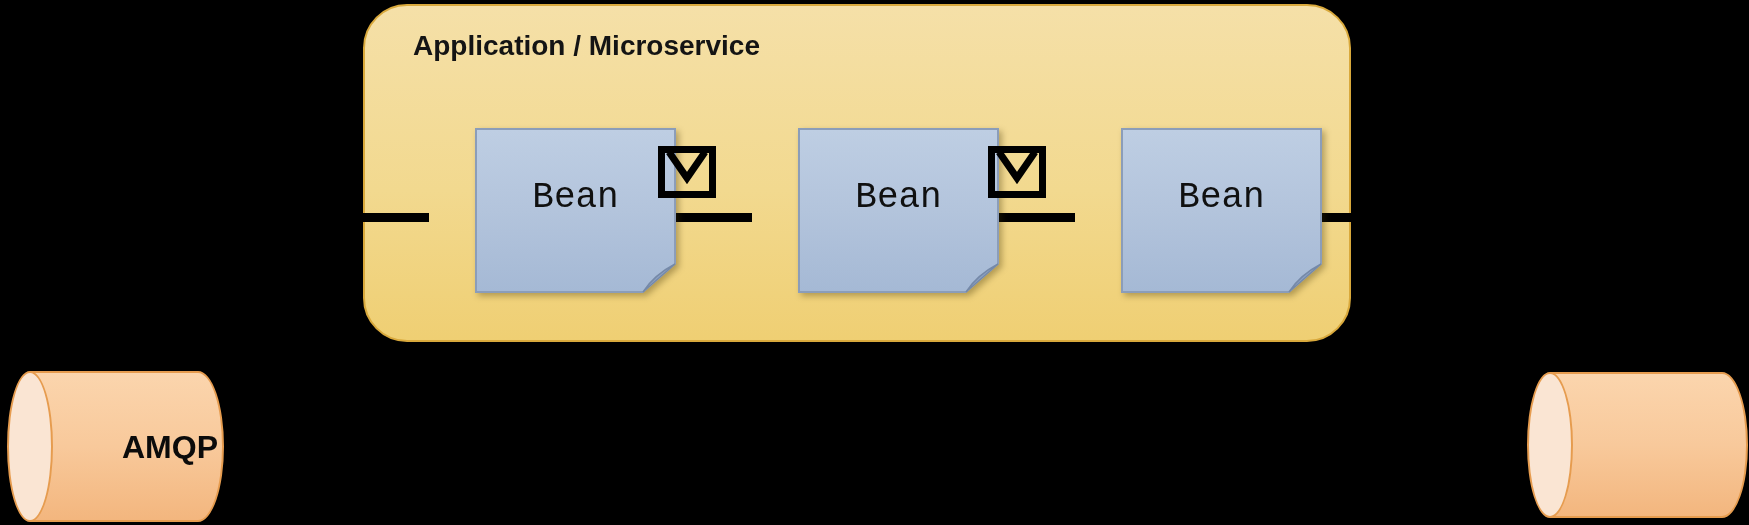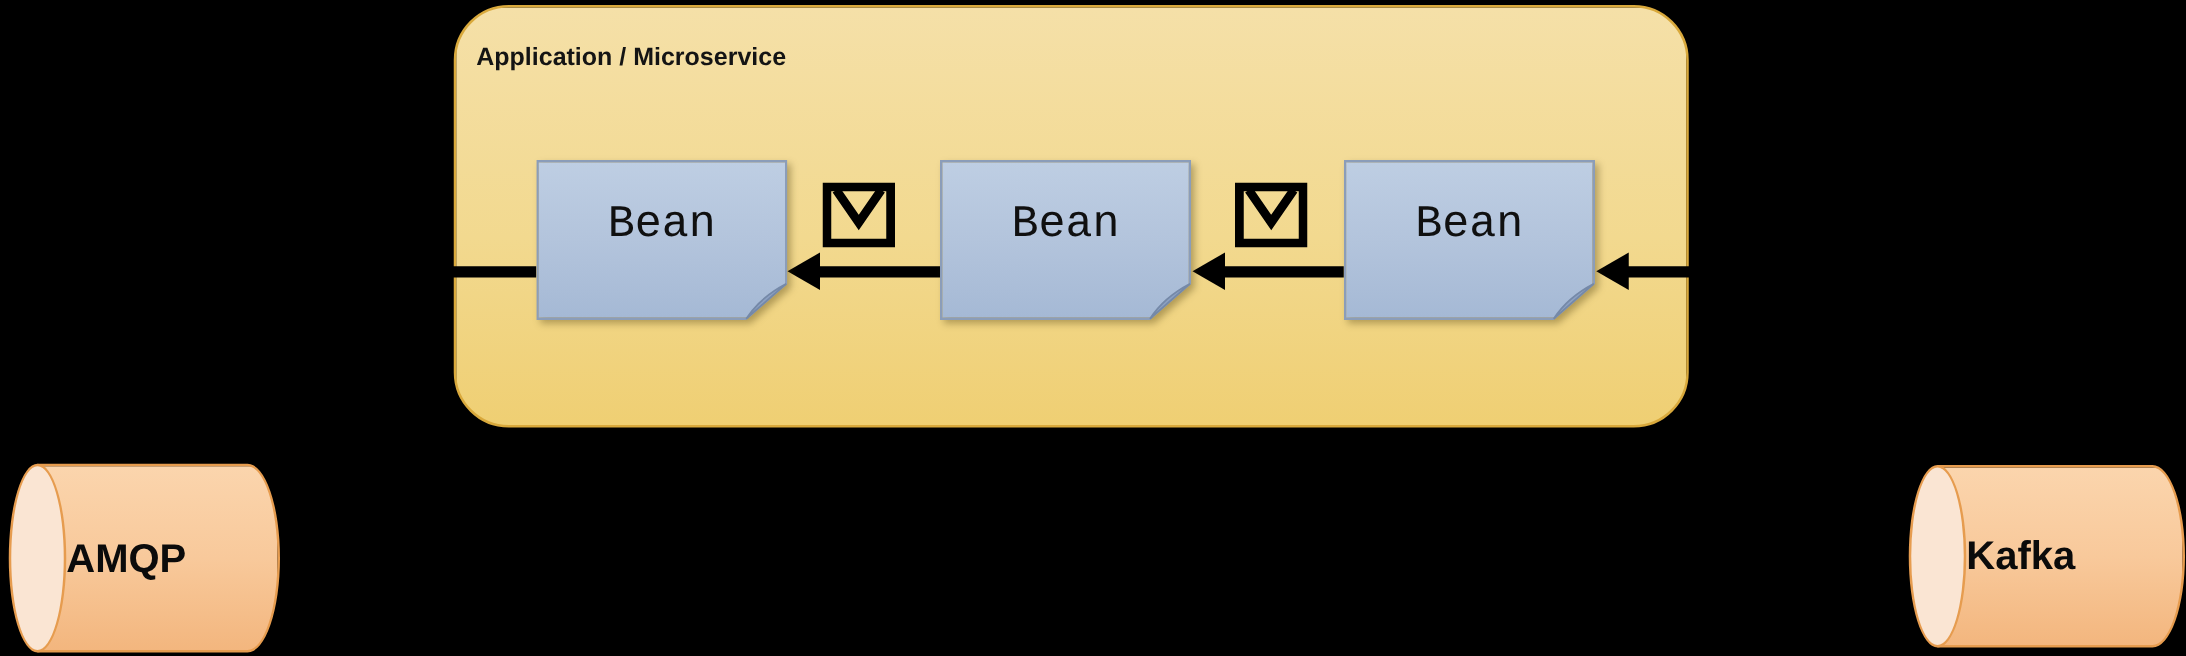--- a/index.html
+++ b/index.html
@@ -7,25 +7,25 @@
     position:relative;width:1749px;height:525px;background:#000;overflow:hidden;
     font-family:"Liberation Sans",sans-serif;
   }
   
   .app-box{
     position:absolute;left:363px;top:4px;width:988px;height:338px;
     box-sizing:border-box;border:2px solid #D9A93C;border-radius:44px;
     background:linear-gradient(180deg,#F5E0A8 0%,#F2D98F 55%,#EFCF73 100%);
   }
   .app-title{
-    position:absolute;left:16px;top:22px;
-    font-size:20px;line-height:36px;font-weight:600;color:#141414;
+    position:absolute;left:48px;top:22px;
+    font-size:28px;line-height:36px;font-weight:600;color:#141414;
   }
   
-  .bean{position:absolute;top:128px;width:201px;height:128px;filter:drop-shadow(3px 3px 3px rgba(60,45,0,.35));}
+  .bean{position:absolute;top:128px;width:201px;height:165px;filter:drop-shadow(3px 3px 3px rgba(60,45,0,.35));margin-left:46px;}
   .bean-1{left:429px;}
   .bean-2{left:752px;}
   .bean-3{left:1075px;}
   .bean-body{
     position:absolute;inset:0;box-sizing:border-box;
     border:2px solid #8B9DB9;
     background:linear-gradient(180deg,#BECEE3 0%,#B3C4DC 50%,#A5B9D5 100%);
     clip-path:polygon(0 0,100% 0,100% calc(100% - 29px),calc(100% - 33px) 100%,0 100%);
   }
   .bean-label{
@@ -58,22 +58,22 @@
     border:2px solid #E69C4F;
     border-radius:0 26px 26px 0 / 0 50% 50% 0;
     background:linear-gradient(180deg,#FBD5AD 0%,#F8C99B 50%,#F3B67E 100%);
   }
   .cyl-cap{
     position:absolute;left:0;top:0;width:46px;height:100%;box-sizing:border-box;
     border:2px solid #E69C4F;border-radius:50%;
     background:#FAE5D3;
   }
   .cyl-text{
-    position:absolute;left:46px;right:20px;top:50%;transform:translateY(-50%);
-    text-align:left;font-size:32px;line-height:45px;font-weight:600;color:#0b0b0b;
+    position:absolute;left:46px;right:6px;top:50%;transform:translateY(-50%);
+    text-align:right;font-size:32px;line-height:45px;font-weight:600;color:#0b0b0b;
   }
 </style>
 </head>
 <body>
 
 <div class="canvas">
 
   <div class="app-box">
     <div class="app-title">Application / Microservice</div>
   </div>
@@ -122,17 +122,16 @@
     <div class="cyl-cap"></div>
     <div class="cyl-text">
       <div>AMQP</div>
     </div>
   </div>
 
   <div class="cyl cyl-kafka">
     <div class="cyl-body"></div>
     <div class="cyl-cap"></div>
     <div class="cyl-text">
-      <div>Kafka</div>
     </div>
   </div>
 
 </div>
 
 </body></html>

